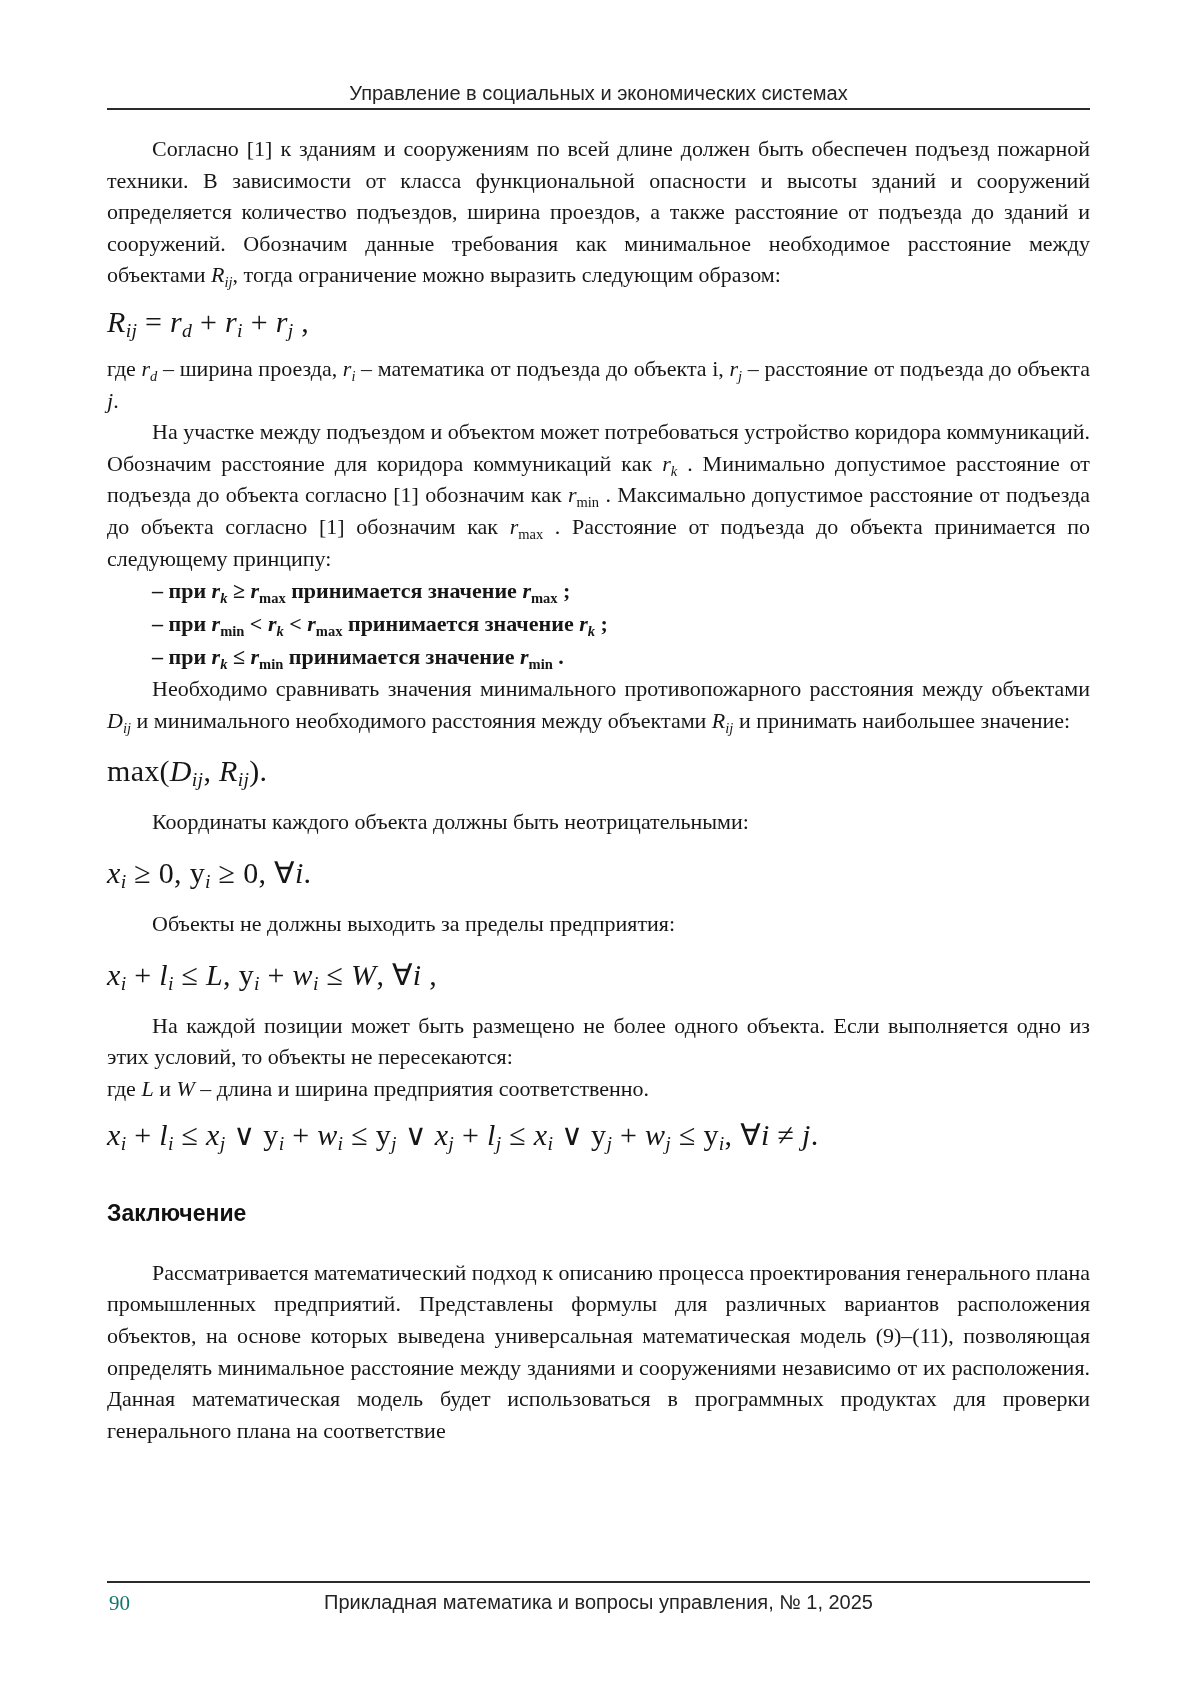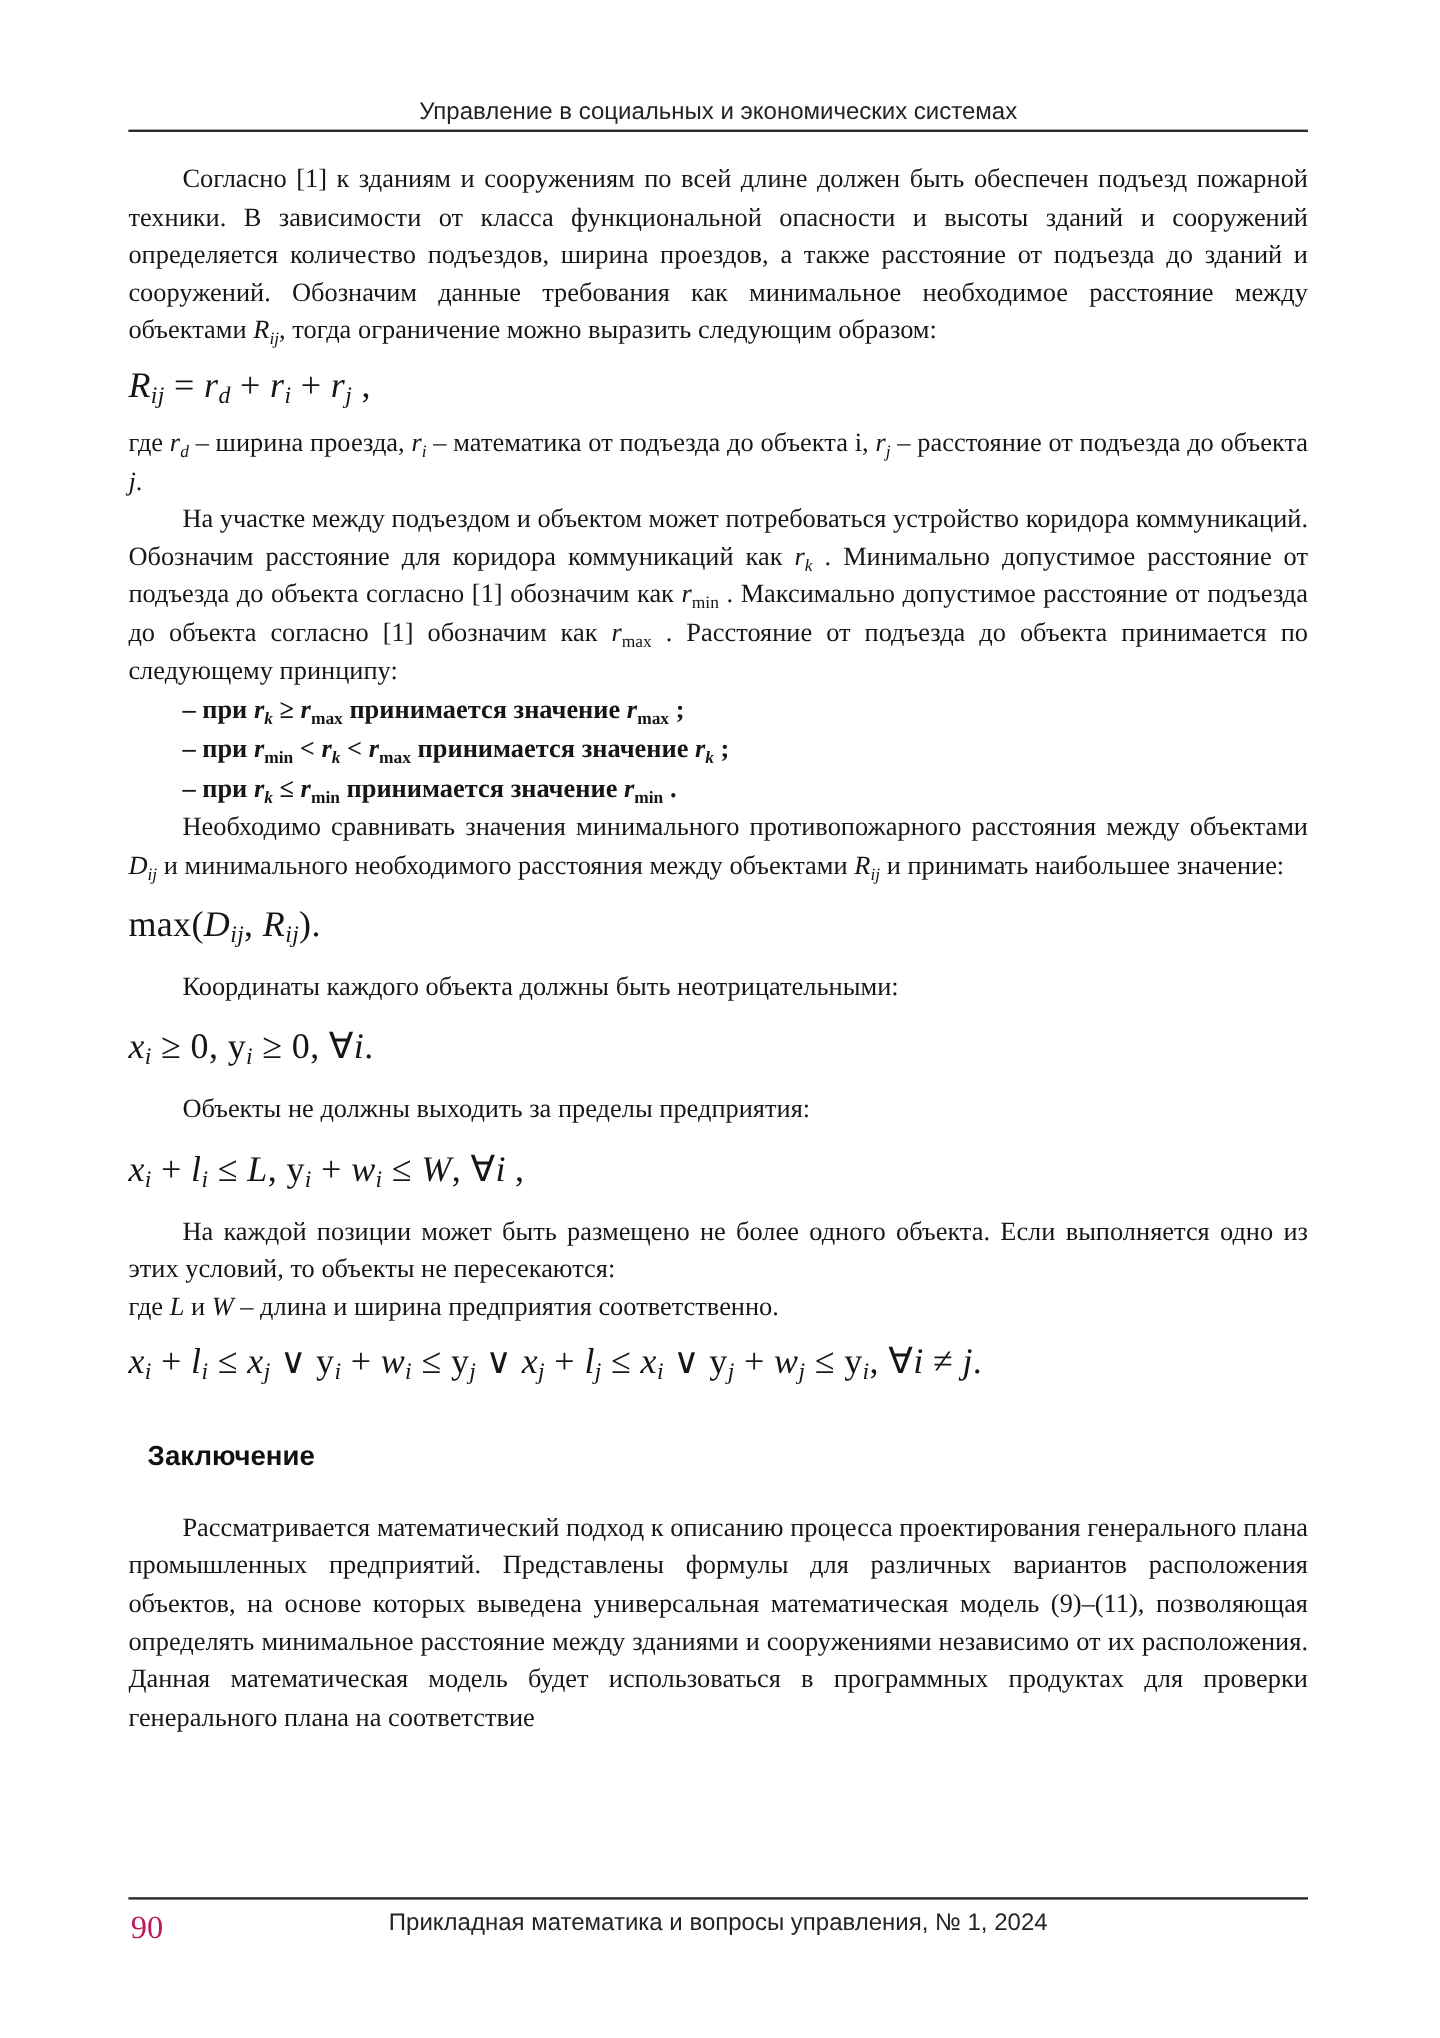--- a/index.html
+++ b/index.html
@@ -31,30 +31,30 @@
     font-size:30px; margin:14px 0; line-height:34px;
     letter-spacing:0.3px;
   }
   .formula-sp { margin:18px 0; }
   sub { font-size:66%; line-height:0; vertical-align:-5px; }
   .it { font-style:italic; }
   .list-line { text-indent:45px; line-height:33px;font-weight:bold; }
   .section-heading {
     font-family:"Liberation Sans", sans-serif;
     font-weight:bold; font-size:23px;
-    margin:46px 0 27px 16px; text-indent:0; text-align:left;
+    margin:46px 0 27px 0; text-indent:0; text-align:left;
     color:#111;
   }
   .footer {
     position:absolute; top:1581px; left:107px; width:983px;
     border-top:2px solid #2b2b2b; padding-top:8px;
   }
   .footer-page-num {
     position:absolute; left:2px; top:8px;
-    font-family:"Liberation Serif", serif; font-size:27px; color:#be185d;
+    font-family:"Liberation Serif", serif; font-size:21px; color:#0f766e;
   }
   .footer-journal {
     display:block; text-align:center;
     font-family:"Liberation Sans", sans-serif;
     font-size:20px; color:#242424;
   }
 </style>
 </head>
 <body>
 
@@ -97,16 +97,16 @@
     <p class="formula"><span class="it">x</span><sub class="it">i</sub><span> + </span><span class="it">l</span><sub class="it">i</sub><span> ≤ </span><span class="it">x</span><sub class="it">j</sub><span> ∨ </span><span>y</span><sub class="it">i</sub><span> + </span><span class="it">w</span><sub class="it">i</sub><span> ≤ </span><span>y</span><sub class="it">j</sub><span>  ∨  </span><span class="it">x</span><sub class="it">j</sub><span> + </span><span class="it">l</span><sub class="it">j</sub><span> ≤ </span><span class="it">x</span><sub class="it">i</sub><span>  ∨ </span><span>y</span><sub class="it">j</sub><span> + </span><span class="it">w</span><sub class="it">j</sub><span> ≤ </span><span>y</span><sub class="it">i</sub><span>,  ∀</span><span class="it">i</span><span> ≠ </span><span class="it">j</span><span>.</span></p>
 
     <h2 class="section-heading">Заключение</h2>
 
     <p class="para indent"><span>Рассматривается математический подход к описанию процесса проектирования генерального плана промышленных предприятий. Представлены формулы для различных вариантов расположения объектов, на основе которых выведена универсальная математическая модель (9)–(11), позволяющая определять минимальное расстояние между зданиями и сооружениями независимо от их расположения. Данная математическая модель будет использоваться в программных продуктах для проверки генерального плана на соответствие</span></p>
 
   </div>
 
   <div class="footer">
     <span class="footer-page-num">90</span>
-    <span class="footer-journal">Прикладная математика и вопросы управления, № 1, 2024</span>
+    <span class="footer-journal">Прикладная математика и вопросы управления, № 1, 2025</span>
   </div>
 
 </div>
 
 </body></html>

